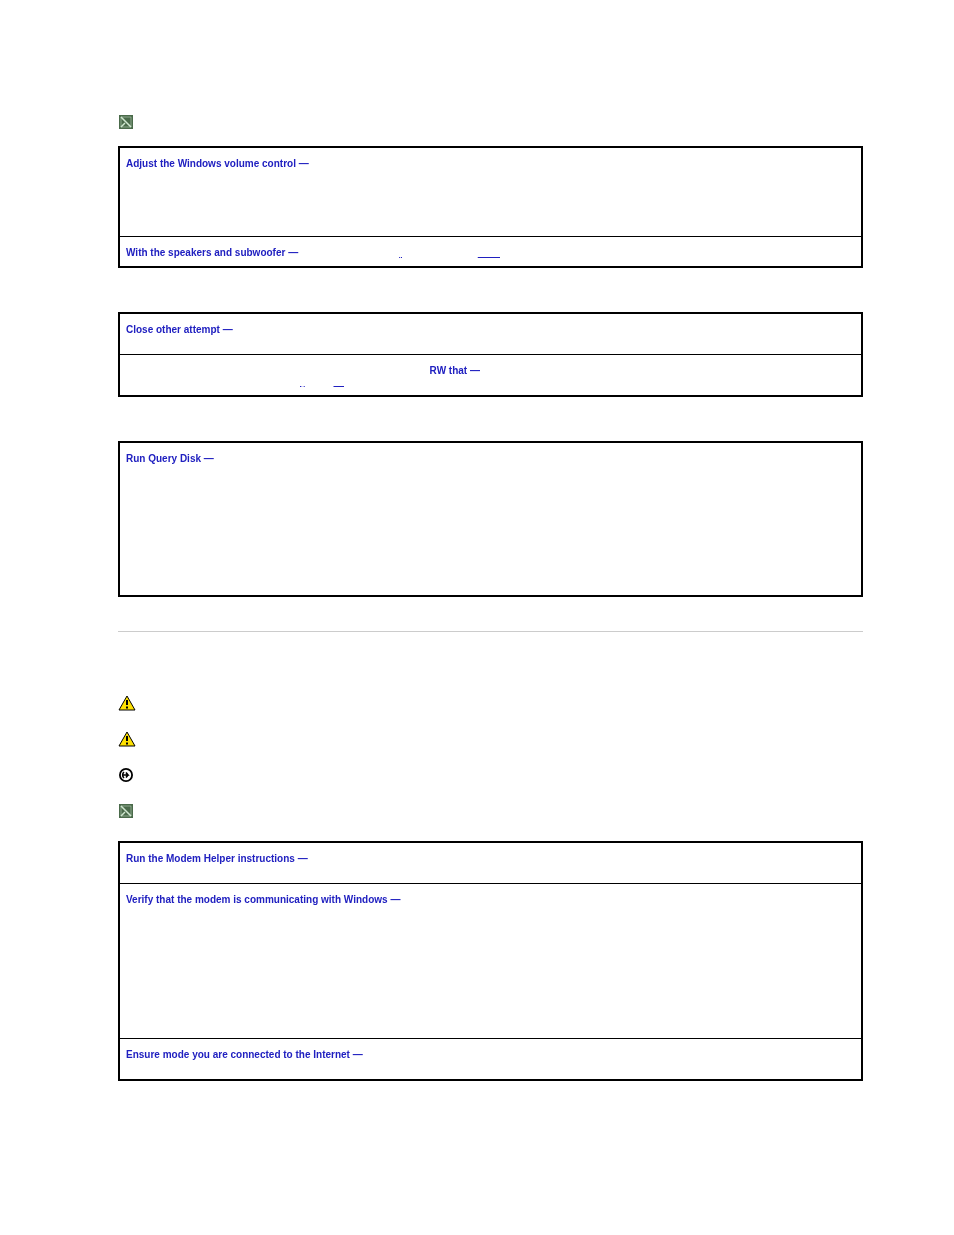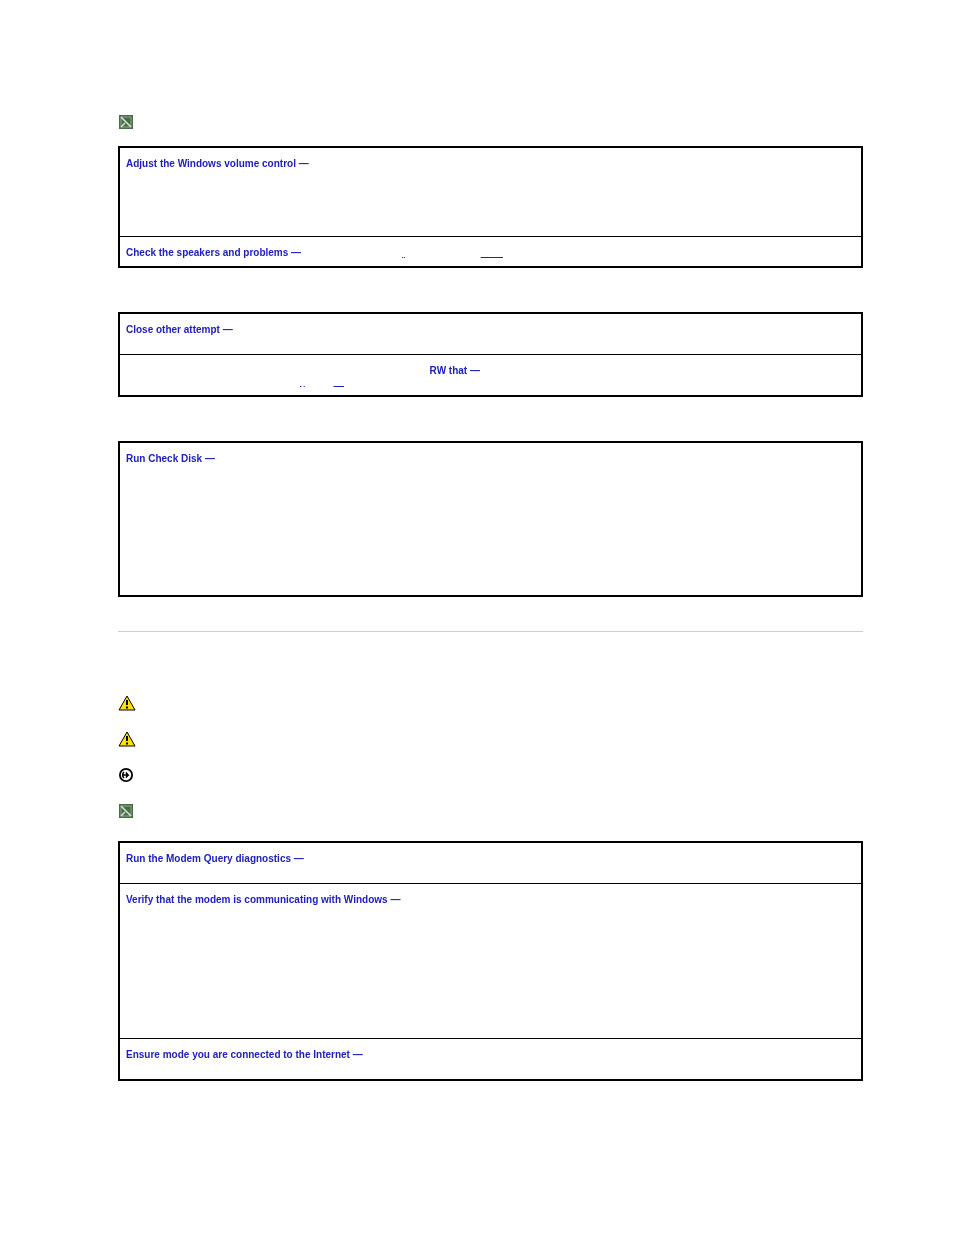--- a/index.html
+++ b/index.html
@@ -111,21 +111,21 @@
       <span class="label">Adjust the Windows volume control —</span>
       <div class="inner-info">Click the speaker icon in the lower-right corner of your screen.</div>
       <ul class="steps-list">
         <li>Ensure that the volume is turned up by clicking the slidebar and dragging it up.</li>
         <li>Ensure that the sound is not muted by clicking any boxes that are checked.</li>
       </ul>
     </td>
         </tr>
     <tr class="panel-row last">
           <td>
-      <span class="label">Check the speakers and problems —</span>
+      <span class="label">With the speakers and subwoofer —</span>
       <span class="body-text">&nbsp;&nbsp;See&nbsp;</span>
       <a href="#" class="link-underline" style="width:170px;">See Turn and Speaker Problems.</a>
     </td>
         </tr>
   </tbody>
     </table>
 
   <h3 class="sub-title">Problems writing to a CD/DVD-RW drive</h3>
 
   <table class="panel">
@@ -148,21 +148,21 @@
         </tr>
   </tbody>
     </table>
 
   <h3 class="sub-title">Hard drive problems</h3>
 
   <table class="panel">
     <tbody>
         <tr class="panel-row last">
           <td>
-      <span class="label">Run Check Disk —</span>
+      <span class="label">Run Query Disk —</span>
       <ol class="steps-list">
         <li>1. Click the Start button and click My Computer.</li>
         <li>2. Right-click Local Disk C:.</li>
         <li>3. Click Properties.</li>
         <li>4. Click the Tools tab.</li>
         <li>5. Under Error-checking, click Check Now.</li>
         <li>6. Click Scan for and attempt recovery of bad sectors.</li>
         <li>7. Click Start.</li>
       </ol>
     </td>
@@ -216,21 +216,21 @@
         <rect x="3" y="3" width="10" height="10" fill="none" stroke="#cfe6cf" stroke-width="0.5"></rect>
       </svg>
     </span>
     <span class="txt">NOTE: If you can connect to your Internet service provider (ISP), your modem is functioning properly. If you are sure that your modem is working properly and you still experience problems, contact your ISP.</span>
   </div>
 
   <table class="panel">
     <tbody>
         <tr class="panel-row">
           <td>
-      <span class="label">Run the Modem Query diagnostics —</span>
+      <span class="label">Run the Modem Helper instructions —</span>
       <span class="body-text">Click the Start button, point to All Programs, and then click Modem Helper. Follow the instructions on the screen to identify and resolve modem problems. (Modem Helper is not available on all computers.)</span>
     </td>
         </tr>
     <tr class="panel-row">
           <td>
       <span class="label">Verify that the modem is communicating with Windows —</span>
       <ol class="steps-list">
         <li>1. Click the Start button and click Control Panel.</li>
         <li>2. Click Printers and Other Hardware.</li>
         <li>3. Click Phone and Modem Options.</li>

